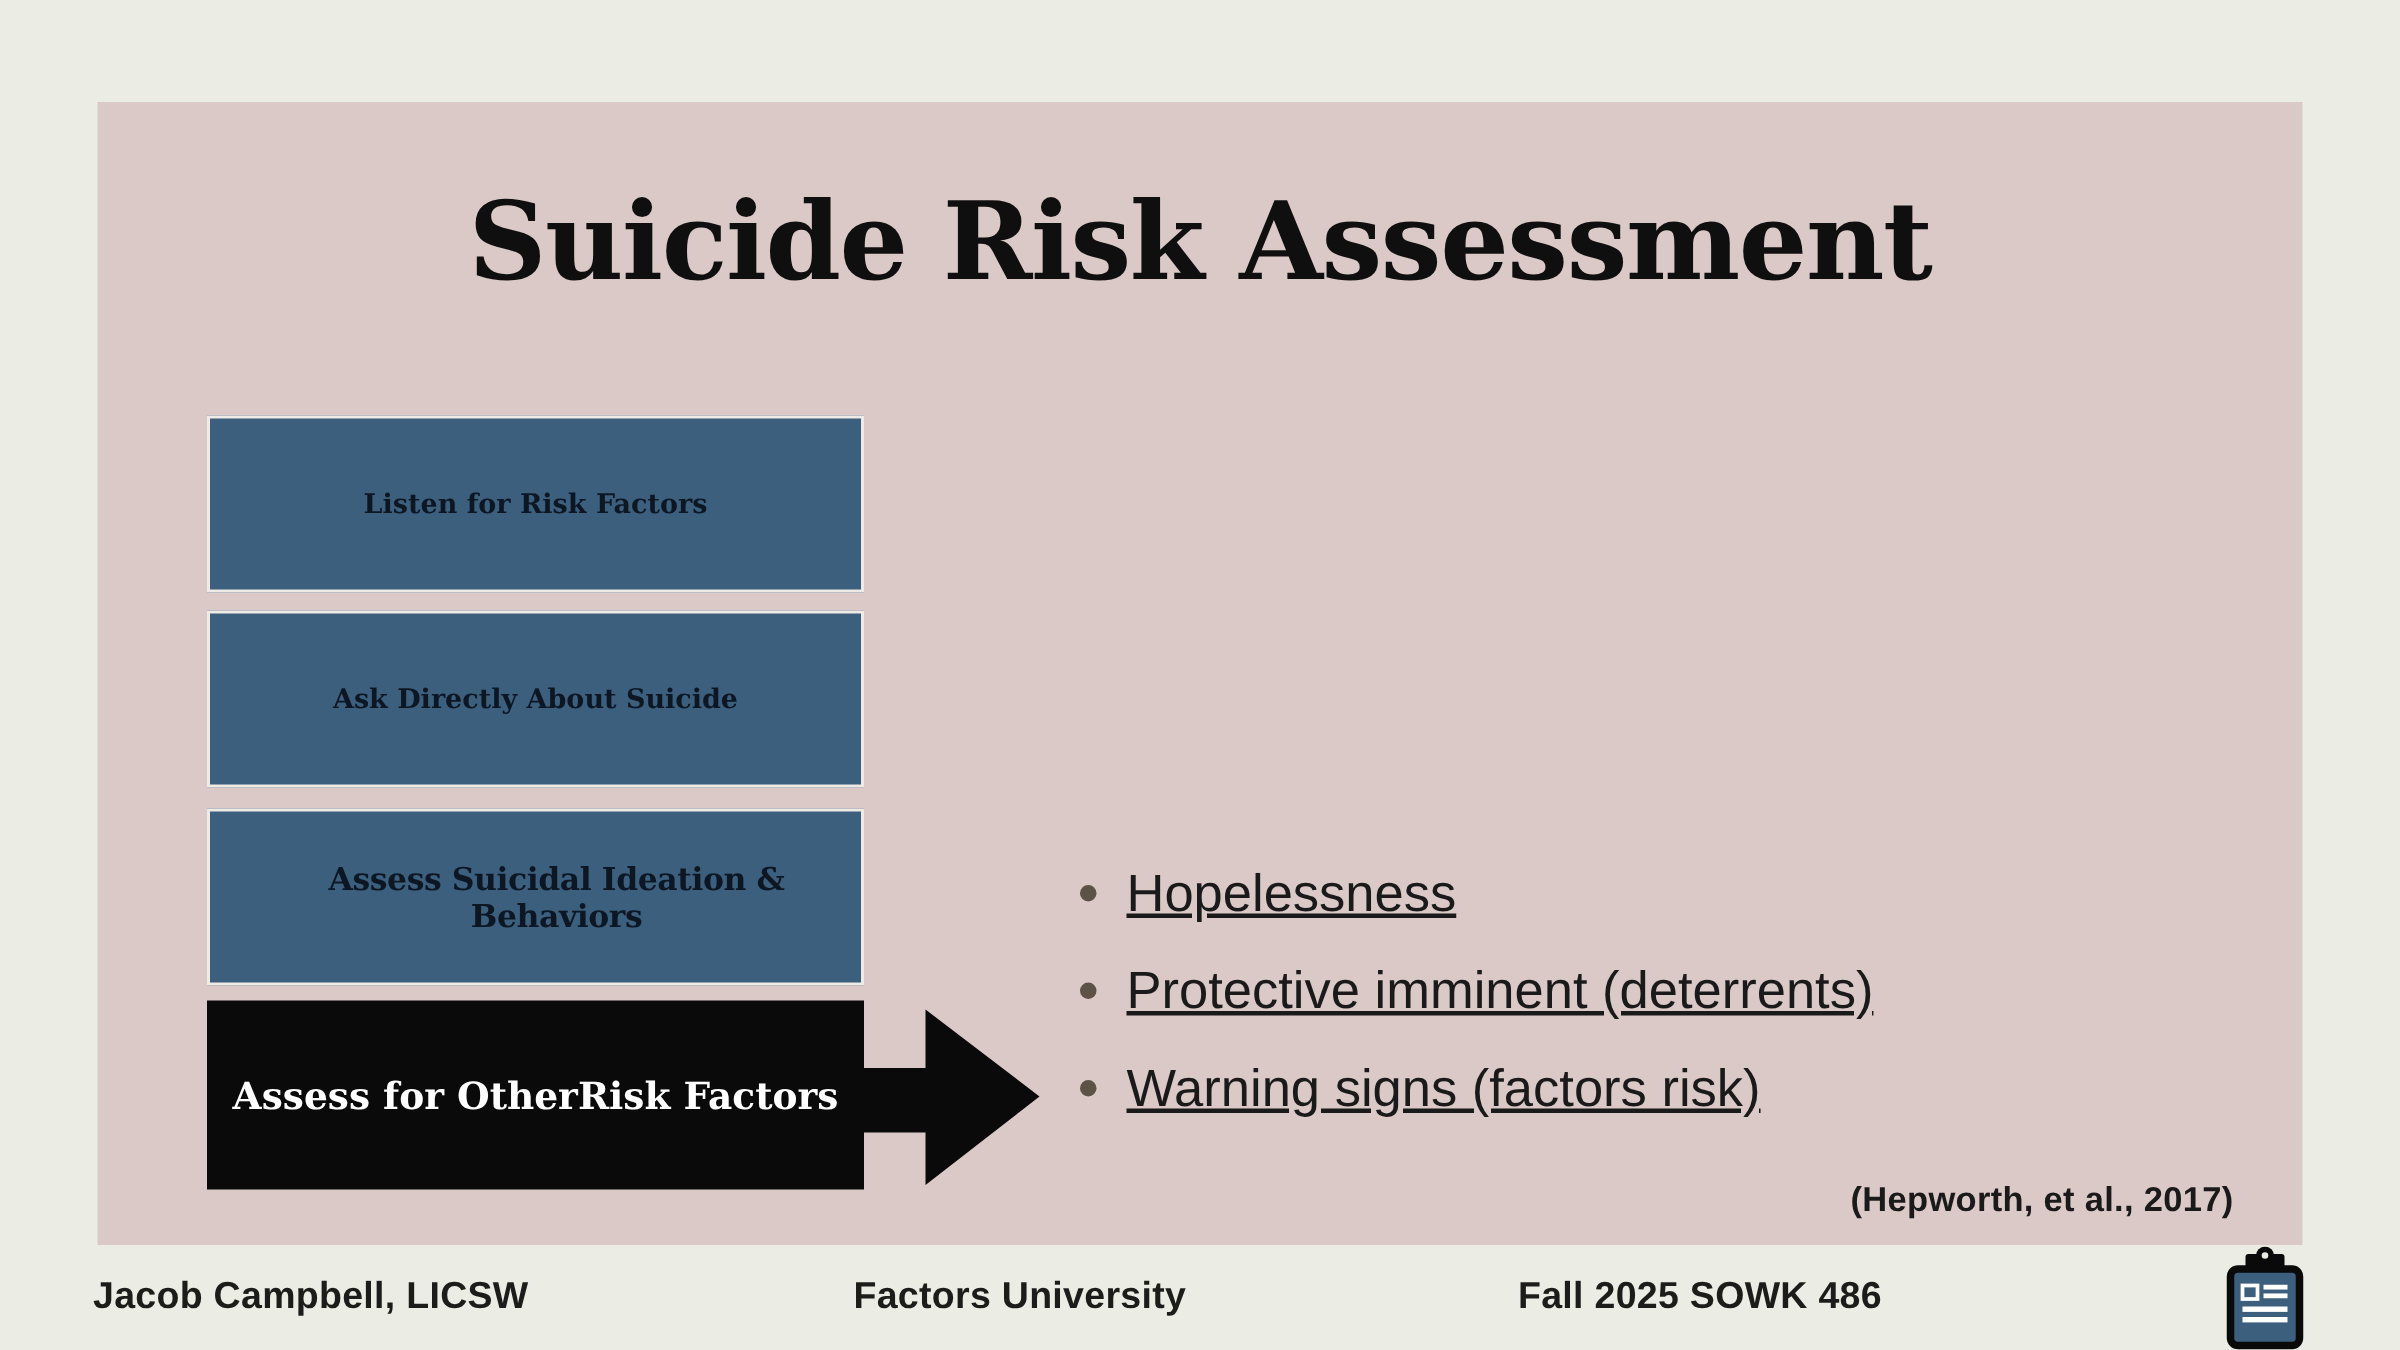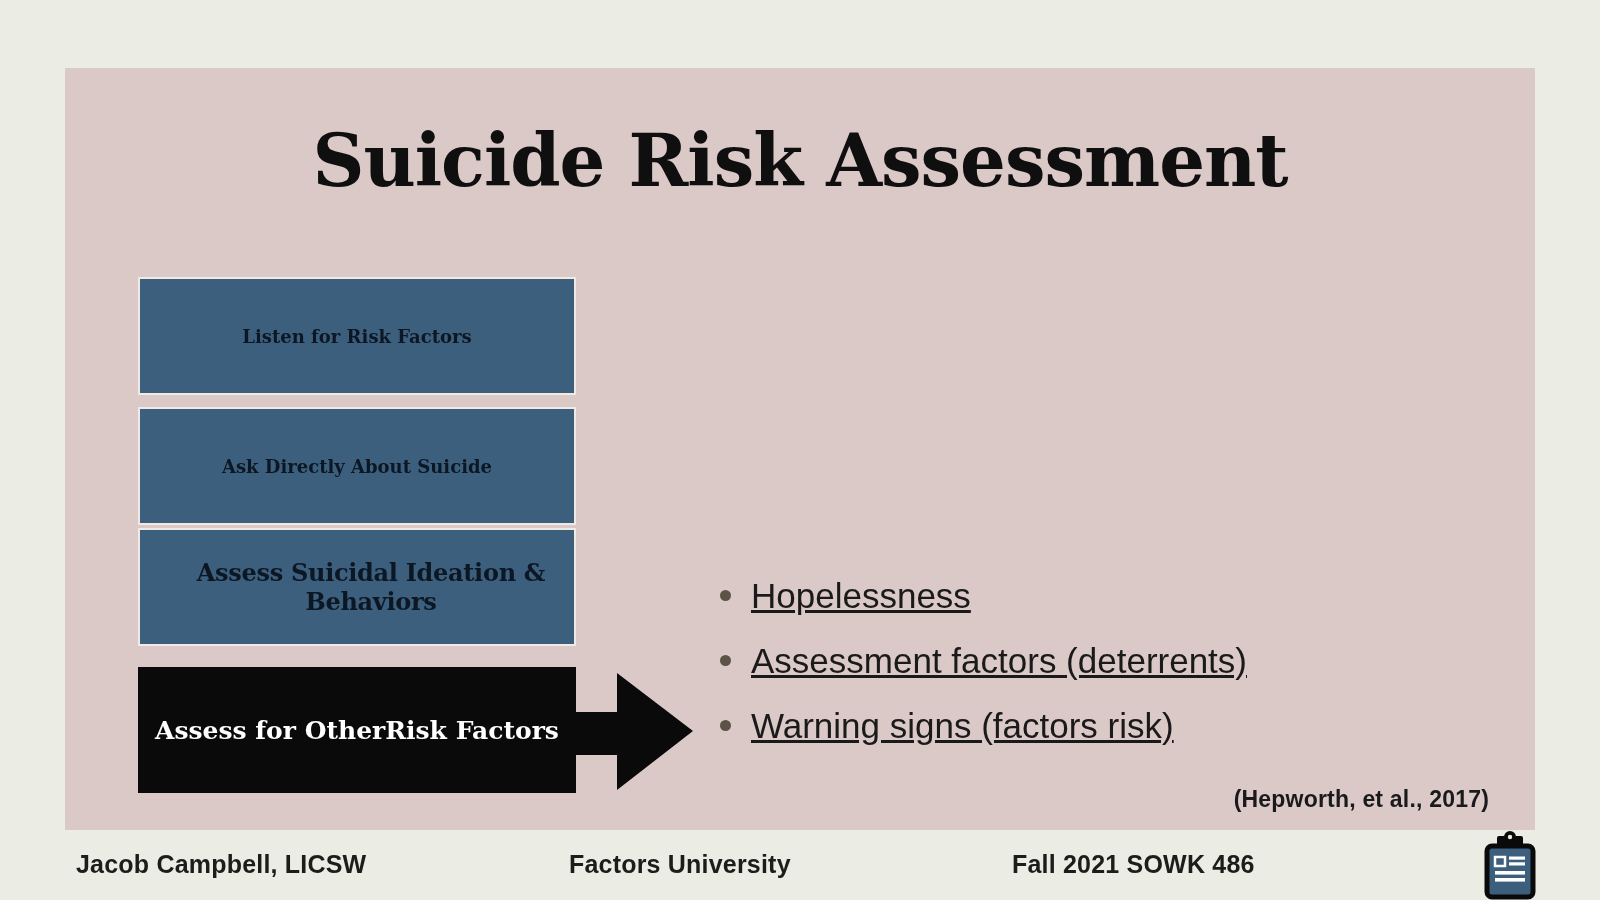--- a/index.html
+++ b/index.html
@@ -53,21 +53,21 @@
     align-items: center;
     justify-content: center;
     text-align: center;
     font-family: "DejaVu Serif", serif;
     font-weight: bold;
     font-size: 18px;
     color: var(--box-text);
   }
   .flow-box.b1 { top: 277px; }
   .flow-box.b2 { top: 407px; }
-  .flow-box.b3 { top: 528px; font-size: 24px; letter-spacing: -0.3px; padding-left: 28px; }
+  .flow-box.b3 { top: 539px; font-size: 21px; letter-spacing: -0.3px; padding-left: 28px; }
   .flow-box.b4 {
     top: 667px;
     height: 126px;
     background: var(--box-black);
     border: none;
     color: #FFFFFF;
     flex-direction: row;
     line-height: 43px;
     font-size: 25px;
   }
@@ -110,21 +110,21 @@
   }
 
   .footer-item {
     position: absolute;
     top: 850px;
     font-size: 25px;
     font-weight: 700;
     letter-spacing: 0.2px;
     color: #1C1C1A;
   }
-  .footer-author { left: 76px; }
+  .footer-author { left: 62px; }
   .footer-institution { left: 569px; }
   .footer-course { left: 1012px; }
 
   .clipboard-icon {
     position: absolute;
     left: 1484px; top: 831px;
     width: 52px; height: 69px;
   }
 </style>
 </head>
@@ -157,33 +157,33 @@
     <polygon points="0,40 41,40 41,1 117,59 41,118 41,83 0,83" fill="#0A0A0A"></polygon>
   </svg>
 
   <ul class="bullet-list">
     <li>
       <span class="dot"></span>
       <span>Hopelessness</span>
     </li>
     <li>
       <span class="dot"></span>
-      <span>Assessment factors (deterrents)</span>
+      <span>Protective imminent (deterrents)</span>
     </li>
     <li>
       <span class="dot"></span>
       <span>Warning signs (factors risk)</span>
     </li>
   </ul>
 
   <div class="citation">(Hepworth, et al., 2017)</div>
 
   <div class="footer-item footer-author">Jacob Campbell, LICSW</div>
   <div class="footer-item footer-institution">Factors University</div>
-  <div class="footer-item footer-course">Fall 2021 SOWK 486</div>
+  <div class="footer-item footer-course">Fall 2025 SOWK 486</div>
 
   <svg class="clipboard-icon" viewBox="0 0 52 69" xmlns="http://www.w3.org/2000/svg">
     <circle cx="26" cy="6" r="6" fill="#0A0A0A"></circle>
     <rect x="13" y="5" width="26" height="11" rx="2" fill="#0A0A0A"></rect>
     <circle cx="26" cy="6" r="2.2" fill="#EBECE3"></circle>
     <rect x="3" y="15" width="46" height="51" rx="5" fill="#3B5F7D" stroke="#0A0A0A" stroke-width="5"></rect>
     <rect x="11" y="26" width="10" height="9" fill="none" stroke="#FFFFFF" stroke-width="2.5"></rect>
     <rect x="25" y="25.5" width="16" height="3.2" fill="#FFFFFF"></rect>
     <rect x="25" y="31.3" width="16" height="3.2" fill="#FFFFFF"></rect>
     <rect x="11" y="40" width="30" height="3.6" fill="#FFFFFF"></rect>

